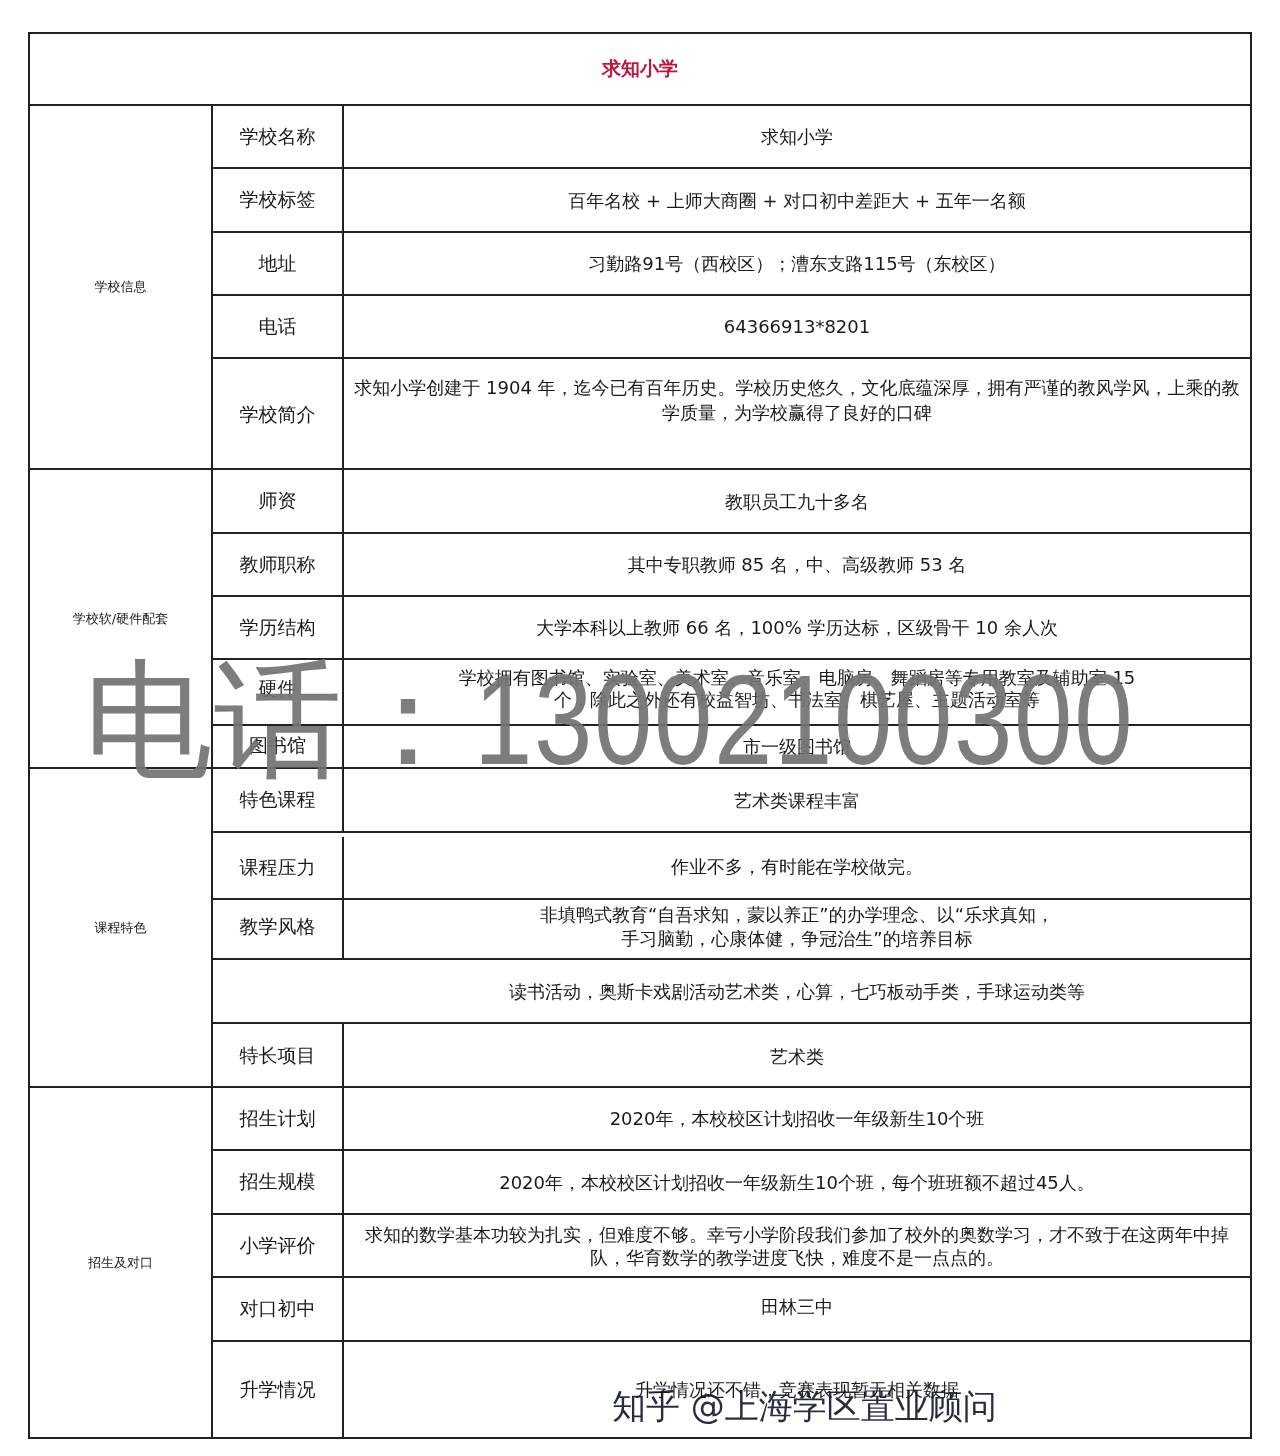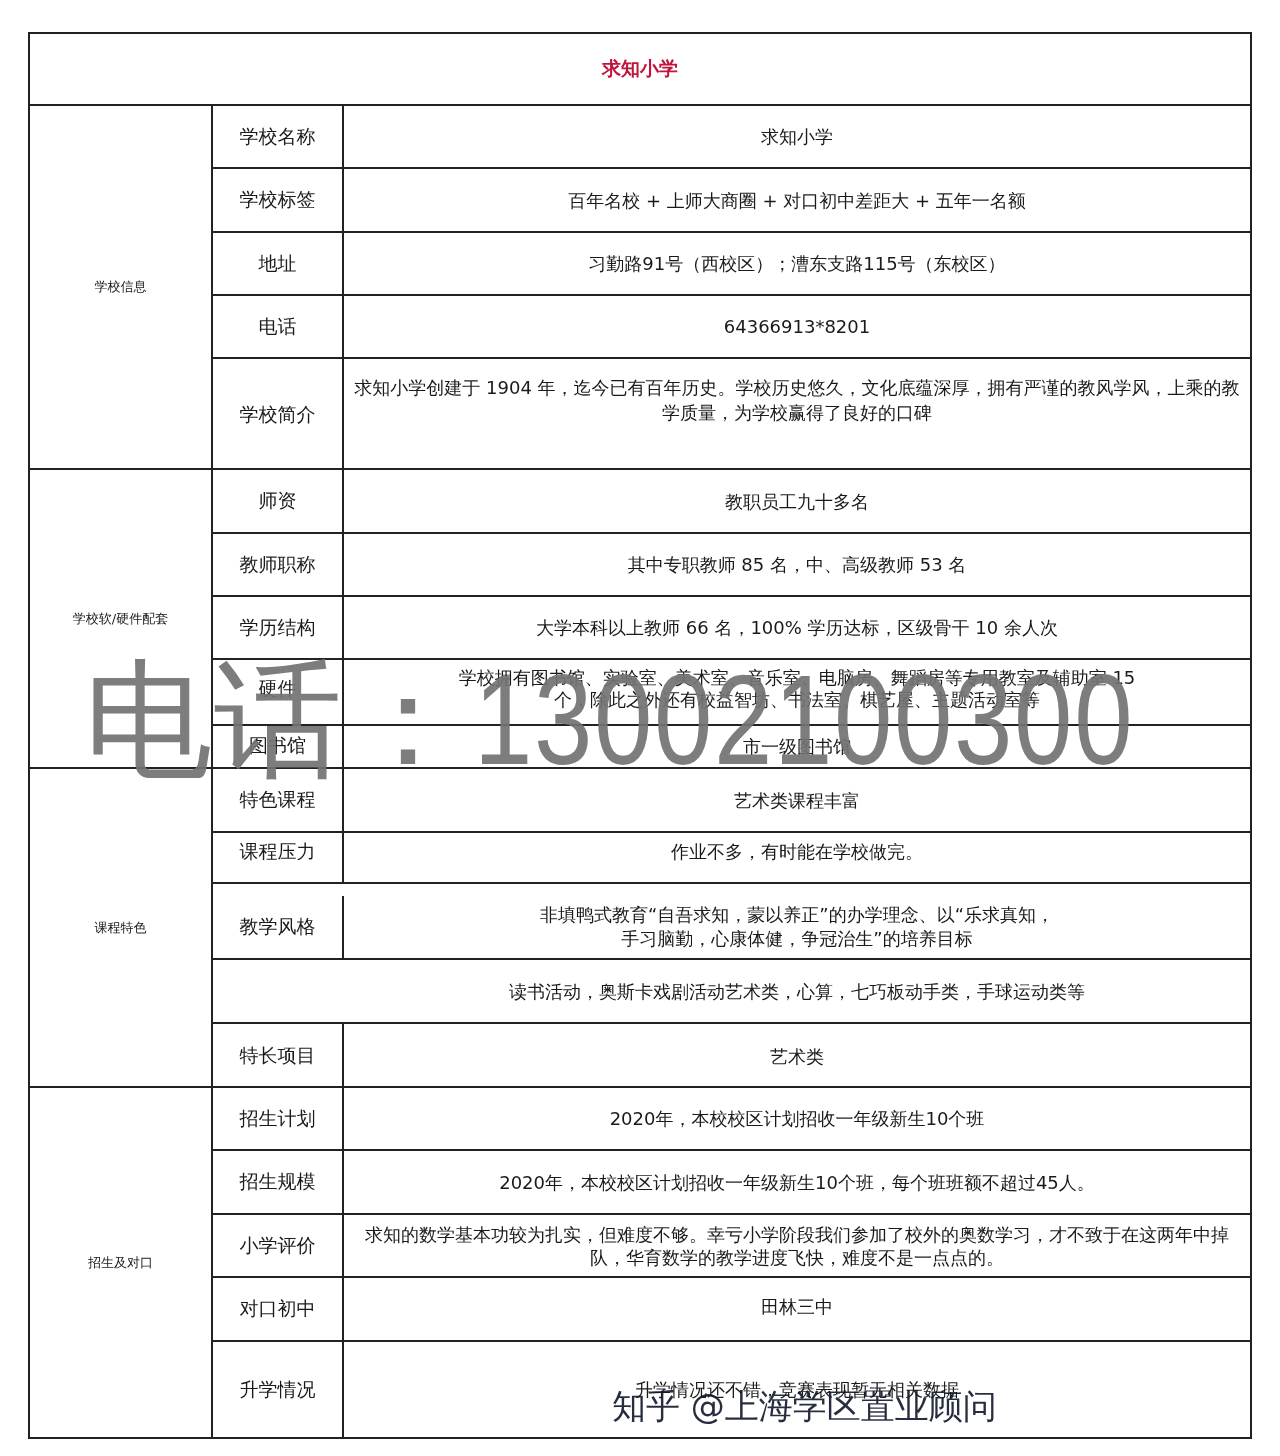--- a/index.html
+++ b/index.html
@@ -86,21 +86,21 @@
       <div class="row-value">市一级图书馆</div>
     </div>
   </div>
 
   <div class="section" style="top:735px;height:319px;">
     <div class="sec-label">课程特色</div>
     <div class="row" style="top:0;height:64px;">
       <div class="row-label">特色课程</div>
       <div class="row-value">艺术类课程丰富</div>
     </div>
-    <div class="row" style="top:52px;height:63px;">
+    <div class="row" style="top:68px;height:63px;font-family:Liberation Serif, serif;">
       <div class="row-label">课程压力</div>
       <div class="row-value">作业不多，有时能在学校做完。</div>
     </div>
     <div class="row" style="top:127px;height:64px;">
       <div class="row-label">教学风格</div>
       <div class="row-value" style="padding:0 190px;line-height:24px;">非填鸭式教育“自吾求知，蒙以养正”的办学理念、以“乐求真知，手习脑勤，心康体健，争冠治生”的培养目标</div>
     </div>
     <div class="row" style="top:191px;height:64px;">
       <div class="row-value">读书活动，奥斯卡戏剧活动艺术类，心算，七巧板动手类，手球运动类等</div>
     </div>

